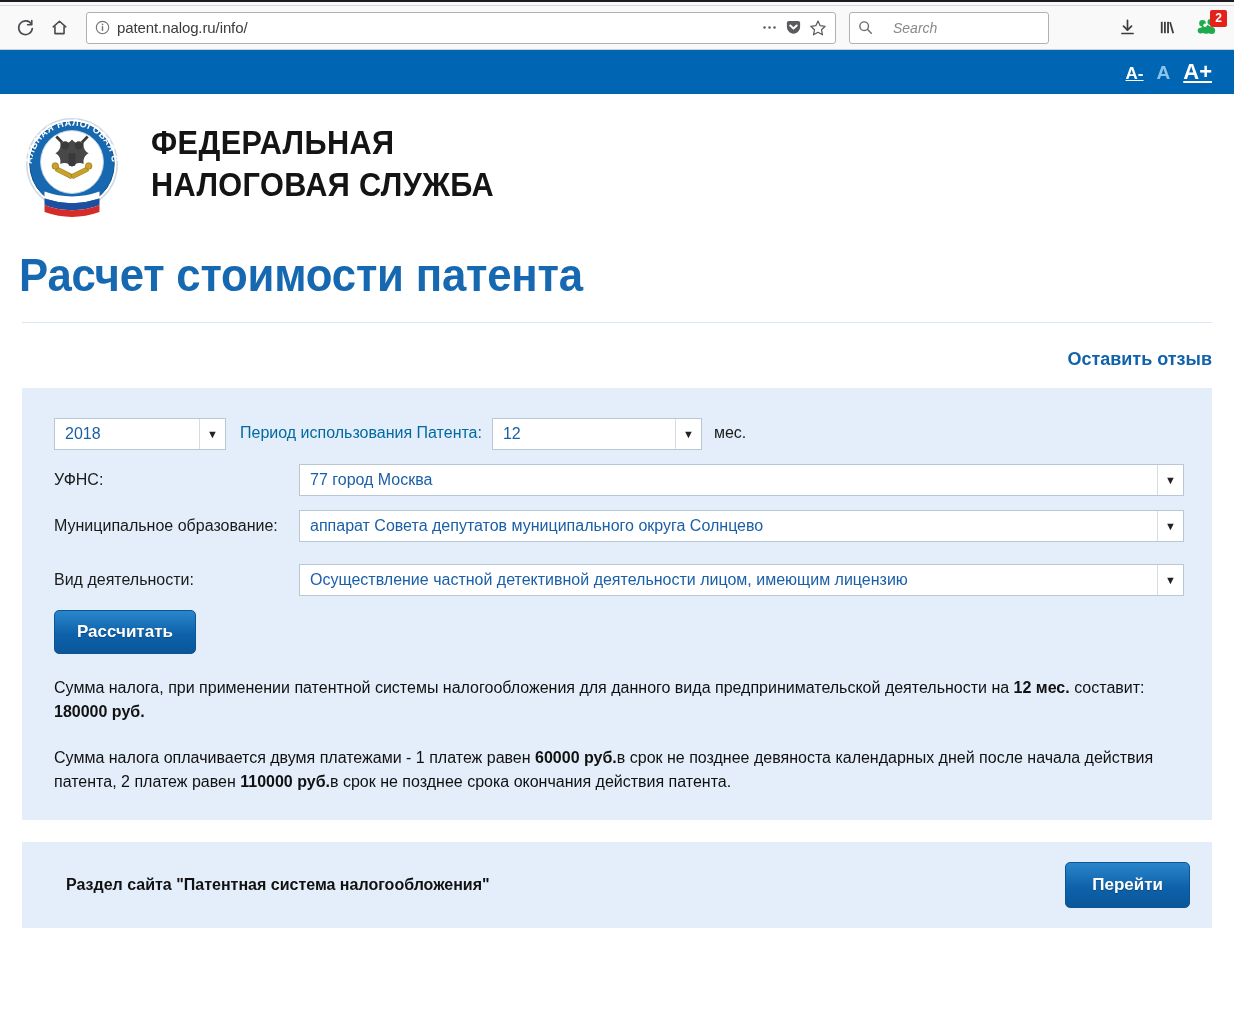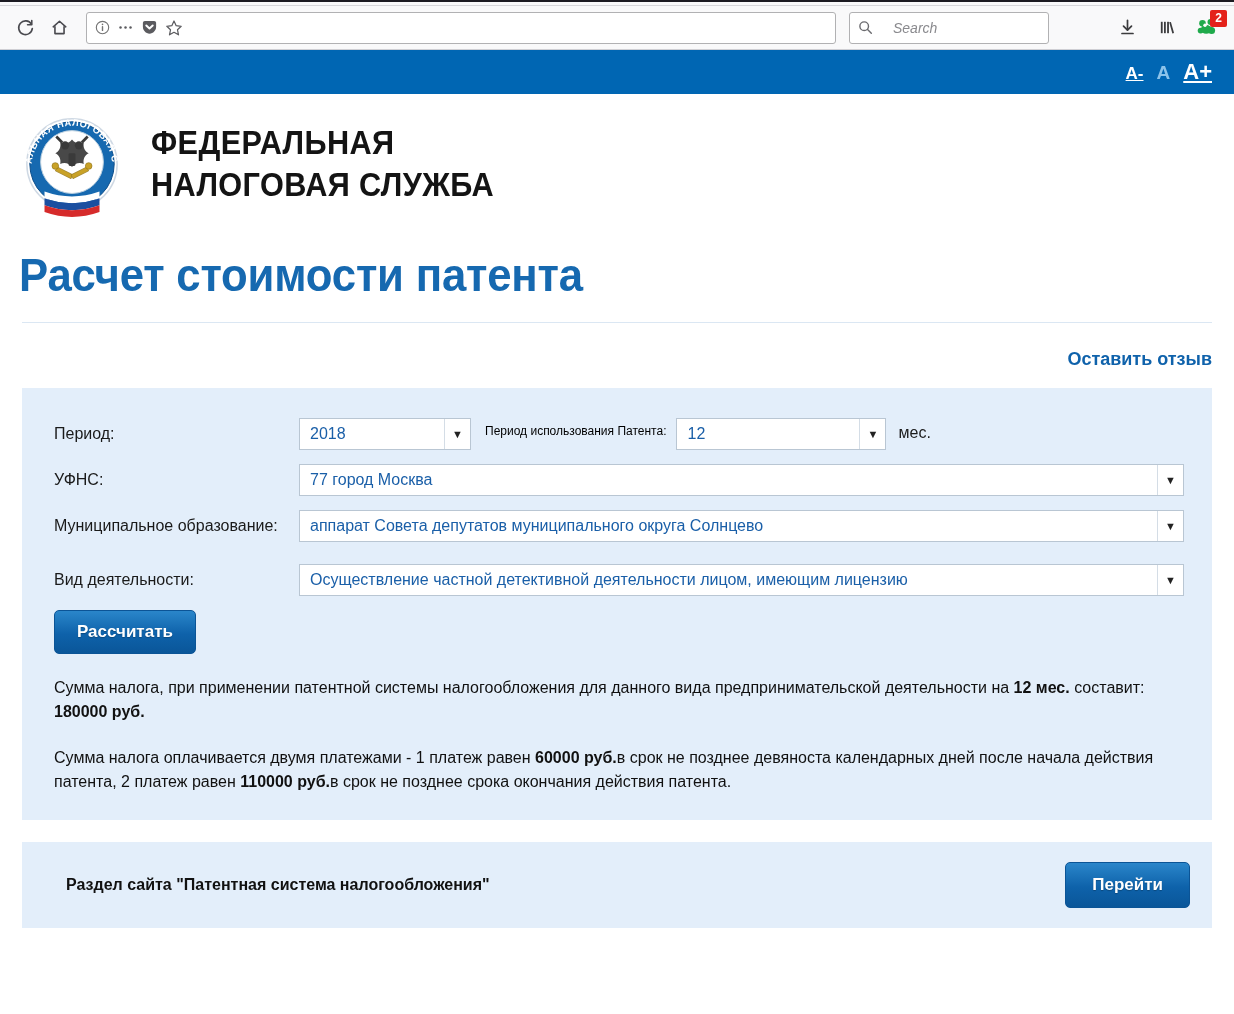--- a/index.html
+++ b/index.html
@@ -222,22 +222,22 @@
     justify-content: center;
     border-left: 1px solid #d4dde6;
     color: #222;
     font-size: 11px;
   }
   .sel-year   { width: 172px; flex: none; }
   .sel-months { width: 210px; flex: none; }
   .sel-wide   { flex: 1; }
 
   .inline-label {
-    font-size: 12px;
-    color: #000000;
+    font-size: 16px;
+    color: #0369a1;
     padding: 6px 10px 0 14px;
     white-space: nowrap;
   }
   .unit-label {
     font-size: 16px;
     color: #1a1a1a;
     padding: 6px 0 0 12px;
   }
 
   .calc-btn {
@@ -312,20 +312,21 @@
   </div>
 
   <div class="urlbar">
     <span class="urlbar-icon">
       <svg width="15" height="15" viewBox="0 0 16 16">
         <circle cx="8" cy="8" r="6.6" fill="none" stroke="#737373" stroke-width="1.2"></circle>
         <circle cx="8" cy="4.7" r="0.85" fill="#737373"></circle>
         <rect x="7.25" y="6.5" width="1.5" height="5.2" rx="0.6" fill="#737373"></rect>
       </svg>
     </span>
+    <span class="urlbar-text">patent.nalog.ru/info/</span>
     <span class="urlbar-icon">
       <svg width="17" height="5" viewBox="0 0 18 6">
         <circle cx="3" cy="3" r="1.5" fill="#5b5b5f"></circle>
         <circle cx="9" cy="3" r="1.5" fill="#5b5b5f"></circle>
         <circle cx="15" cy="3" r="1.5" fill="#5b5b5f"></circle>
       </svg>
     </span>
     <span class="urlbar-icon">
       <svg width="17" height="17" viewBox="0 0 18 18">
         <path d="M2 4.2c0-1.2.9-2.2 2.1-2.2h9.8c1.2 0 2.1 1 2.1 2.2v4.1c0 4-3.2 7.2-7 7.2S2 12.3 2 8.3z" fill="#5b5b5f"></path>
@@ -430,21 +431,20 @@
 <div class="page-title">Расчет стоимости патента</div>
 <div class="title-rule"></div>
 
 <div class="feedback-row">
   <span class="feedback-link">Оставить отзыв</span>
 </div>
 
 <div class="panel">
 
   <div class="form-row">
-    <div class="form-label lbl-w">Период:</div>
     <div class="select sel-year">
       <span class="sel-text">2018</span>
       <span class="sel-arrow">▼</span>
     </div>
     <div class="inline-label">Период использования Патента:</div>
     <div class="select sel-months">
       <span class="sel-text">12</span>
       <span class="sel-arrow">▼</span>
     </div>
     <div class="unit-label">мес.</div>

